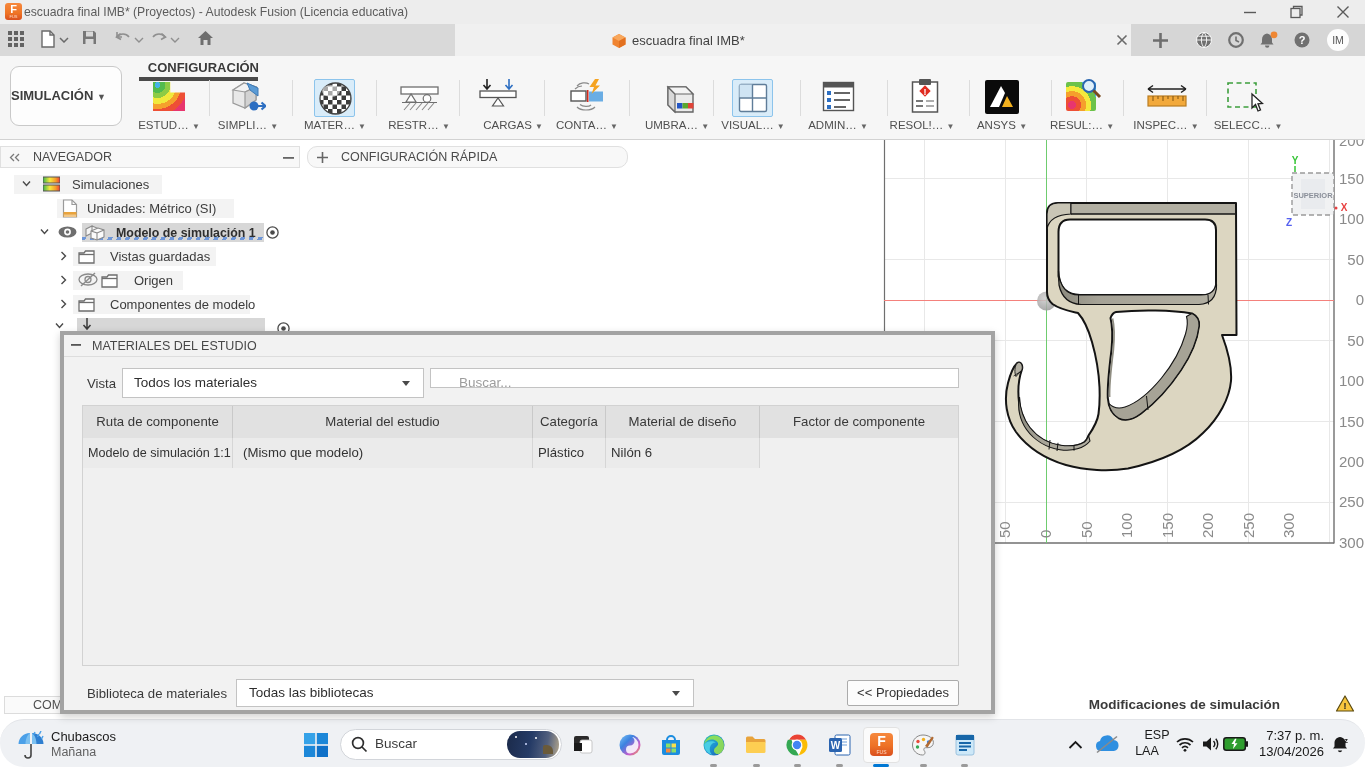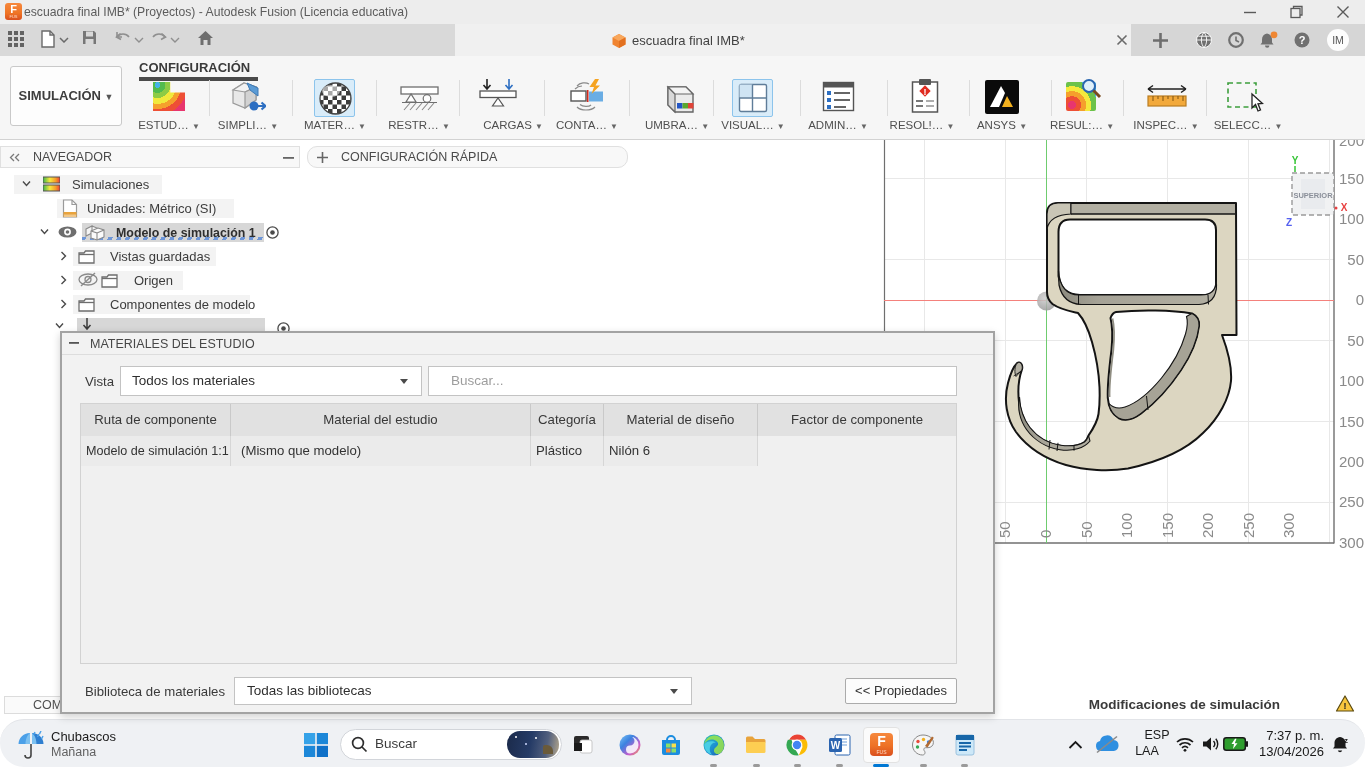--- a/index.html
+++ b/index.html
@@ -14,38 +14,38 @@
 #flogo .fus{position:absolute;left:0;bottom:1px;width:17px;font-size:4px;color:#ffd9c4;text-align:center;}
 .wbtn{position:absolute;top:0;width:14px;height:14px;}
 
 #tabbar{position:absolute;left:0;top:24px;width:1365px;height:32px;background:#d6d6d6;}
 #qat{position:absolute;left:0;top:0;width:455px;height:32px;background:#d9d9d9;}
 #activetab{position:absolute;left:455px;top:0;width:676px;height:32px;background:#f0f0f0;}
 #activetab .tname{position:absolute;left:177px;top:9px;font-size:13px;color:#424242;}
 .cube{position:absolute;left:157px;top:10px;width:14px;height:14px;}
 
 #ribbon{position:absolute;left:0;top:56px;width:1365px;height:84px;background:#f6f6f6;border-bottom:1px solid #d2d2d2;}
-#simbtn{position:absolute;left:10px;top:10px;width:112px;height:60px;background:#fdfdfd;border:1px solid #c9c9c9;border-radius:3px;text-align:center;line-height:58px;font-size:13px;font-weight:bold;color:#3d3d3d;}
-#conflab{position:absolute;left:139px;top:4px;width:120px;text-align:left;font-size:13px;font-weight:bold;color:#3a3a3a;}
+#simbtn{position:absolute;left:10px;top:10px;width:112px;height:60px;background:#fdfdfd;border:1px solid #c9c9c9;border-radius:9px;text-align:left;line-height:58px;font-size:13px;font-weight:bold;color:#3d3d3d;}
+#conflab{position:absolute;left:139px;top:4px;width:120px;text-align:right;font-size:13px;font-weight:bold;color:#3a3a3a;}
 #confbar{position:absolute;left:139px;top:21px;width:119px;height:3.5px;background:#4a4a4a;}
 .sep{position:absolute;top:24px;width:1px;height:36px;background:#dcdcdc;}
 .rlab{position:absolute;top:63px;width:90px;text-align:center;font-size:11.5px;color:#4f4f4f;white-space:nowrap;}
 .rlab .car{font-size:8px;color:#666;}
 .ricon{position:absolute;top:20px;}
 .hibox{position:absolute;top:23px;width:41px;height:38px;background:#d9ecf9;border:1px solid #8cc4ec;border-radius:2px;}
 
 #main{position:absolute;left:0;top:140px;width:1365px;height:579px;background:#fff;}
 
 .phead{position:absolute;top:6px;height:22px;background:#f8f8f8;border:1px solid #e0e0e0;font-size:12.5px;color:#4a4a4a;}
 
 .trow{position:absolute;font-size:13px;color:#3c3c3c;white-space:nowrap;}
 .pill{position:absolute;background:#f3f3f3;height:19px;}
 .selpill{position:absolute;background:#d7d7d7;height:19px;}
 
-#dlg{position:absolute;left:60px;top:191px;width:935px;height:383px;background:#f2f2f2;border:2px solid #a3a3a3;box-shadow:0 3px 8px rgba(0,0,0,0.18);z-index:5;}
+#dlg{position:absolute;left:60px;top:191px;width:935px;height:383px;background:#f2f2f2;border:4px solid #a3a3a3;box-shadow:0 3px 8px rgba(0,0,0,0.18);z-index:5;}
 #dlg .hd{position:absolute;left:0;top:0;width:100%;height:21px;font-size:12.5px;color:#474747;}
 .inputbox{position:absolute;background:#fff;border:1px solid #c3c3c3;font-size:13.5px;color:#2e2e2e;}
 .caret{position:absolute;width:0;height:0;border-left:4.5px solid transparent;border-right:4.5px solid transparent;border-top:5.5px solid #4a4a4a;}
 #tbl{position:absolute;left:18px;top:70px;width:877px;height:261px;background:#f0f0f0;border:1px solid #d2d2d2;}
 .th{position:absolute;top:0;height:32px;background:#e1e1e1;border-right:1px solid #c9c9c9;font-size:13.2px;color:#383838;text-align:center;line-height:32px;}
 .td{position:absolute;top:32px;height:30px;background:#ebebeb;border-right:1px solid #d6d6d6;font-size:13.2px;color:#333;line-height:30px;}
 #comi{position:absolute;left:4px;top:556px;width:70px;height:18px;background:#fafafa;border:1px solid #dcdcdc;font-size:12.5px;color:#4f4f4f;padding-left:28px;line-height:17px;}
 
 #taskbar{position:absolute;left:0;top:719px;width:1365px;height:48px;background:#eff1f4;border-top:1px solid #e2e4e8;border-radius:24px;}
 .tbi{position:absolute;top:13px;width:24px;height:24px;}
@@ -552,21 +552,21 @@
  <div id="dlg">
   <div class="hd">
           <svg class="abs" style="left:7px;top:9px;" width="10" height="2">
             <rect width="10" height="1.8" fill="#555"></rect>
           </svg>
           <span style="position:absolute;left:28px;top:4px;">MATERIALES DEL ESTUDIO</span>
         </div>
   <div class="abs" style="left:0;top:21px;width:100%;height:1px;background:#dddddd;"></div>
   <div class="abs" style="left:23px;top:41px;font-size:13.2px;color:#3a3a3a;">Vista</div>
   <div class="inputbox" style="left:58px;top:33px;width:302px;height:30px;line-height:28px;padding-left:11px;">Todos los materiales<div class="caret" style="right:13px;top:12px;"></div></div>
-  <div class="inputbox" style="left:366px;top:33px;width:529px;height:30px;line-height:28px;padding-left:22px;color:#9d9d9d;">Buscar...</div>
+  <div class="inputbox" style="left:366px;top:33px;width:529px;height:20px;line-height:28px;padding-left:28px;color:#9d9d9d;">Buscar...</div>
   <div id="tbl">
    <div class="th" style="left:0;width:150px;">Ruta de componente</div>
    <div class="th" style="left:150px;width:300px;">Material del estudio</div>
    <div class="th" style="left:450px;width:73px;">Categoría</div>
    <div class="th" style="left:523px;width:154px;">Material de diseño</div>
    <div class="th" style="left:677px;width:198px;border-right:none;">Factor de componente</div>
    <div class="td" style="left:0;width:150px;padding-left:5px;font-size:12.6px;">Modelo de simulación 1:1</div>
    <div class="td" style="left:150px;width:300px;padding-left:10px;">(Mismo que modelo)</div>
    <div class="td" style="left:450px;width:73px;padding-left:5px;">Plástico</div>
    <div class="td" style="left:523px;width:154px;padding-left:5px;">Nilón 6</div>

